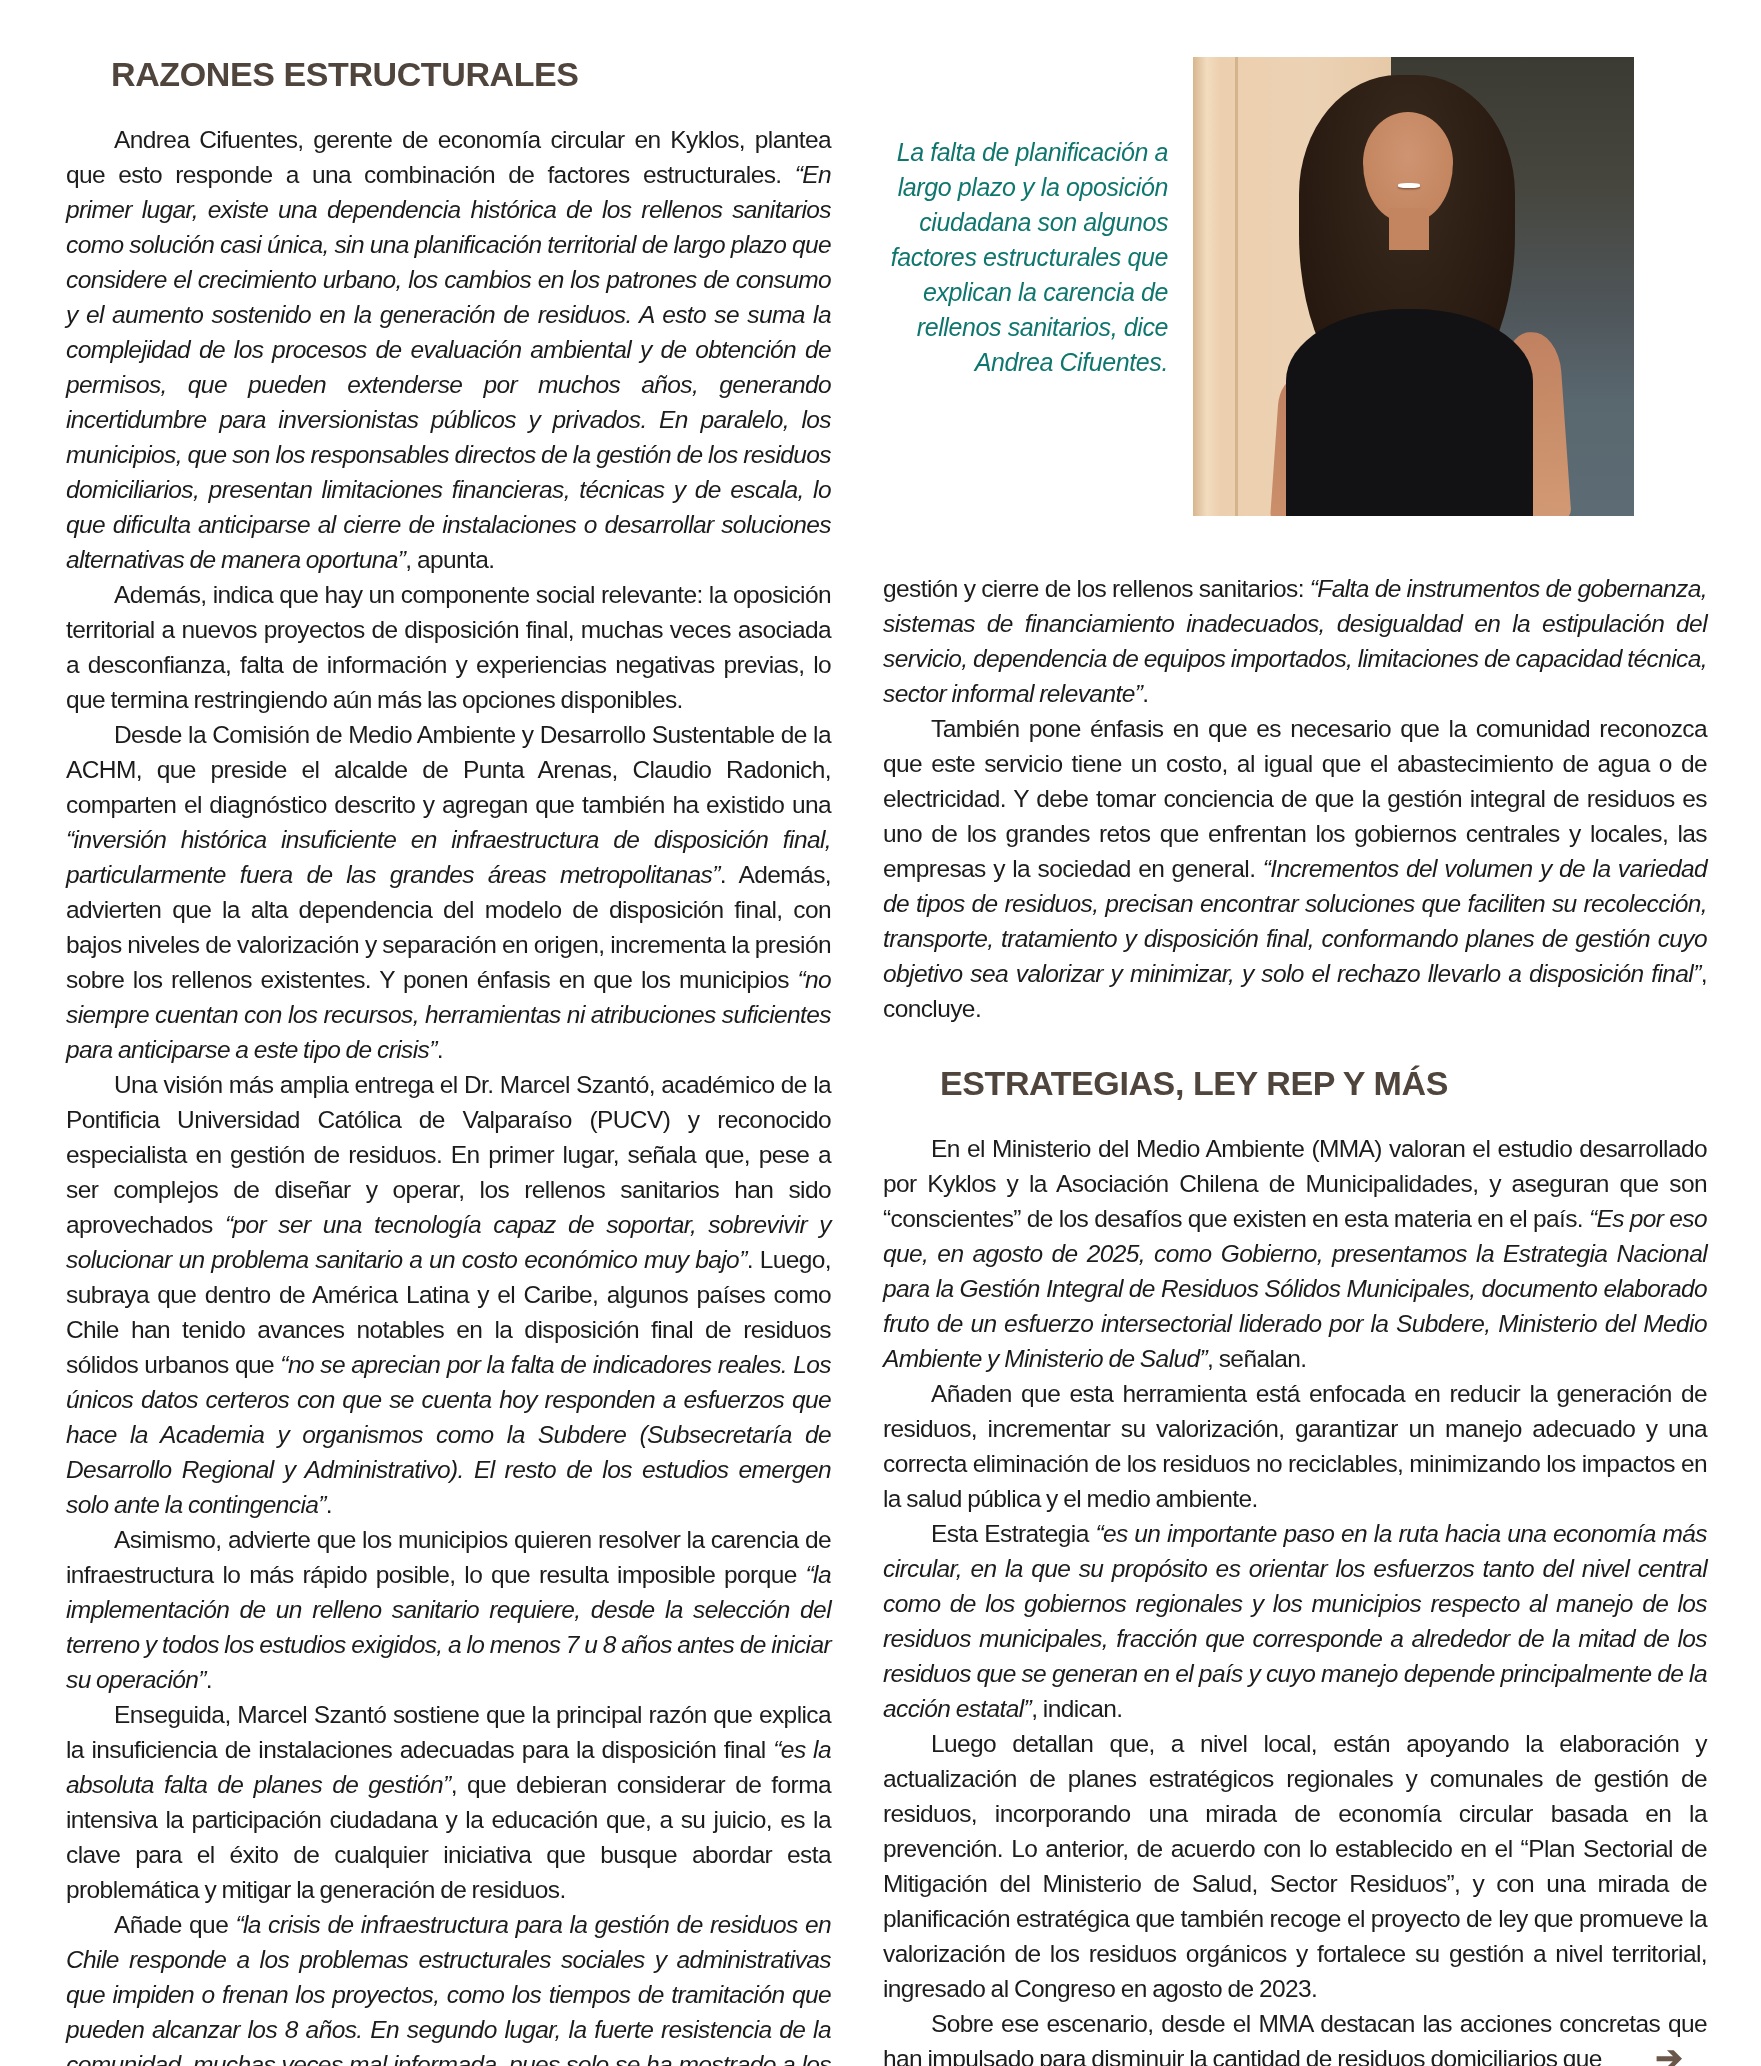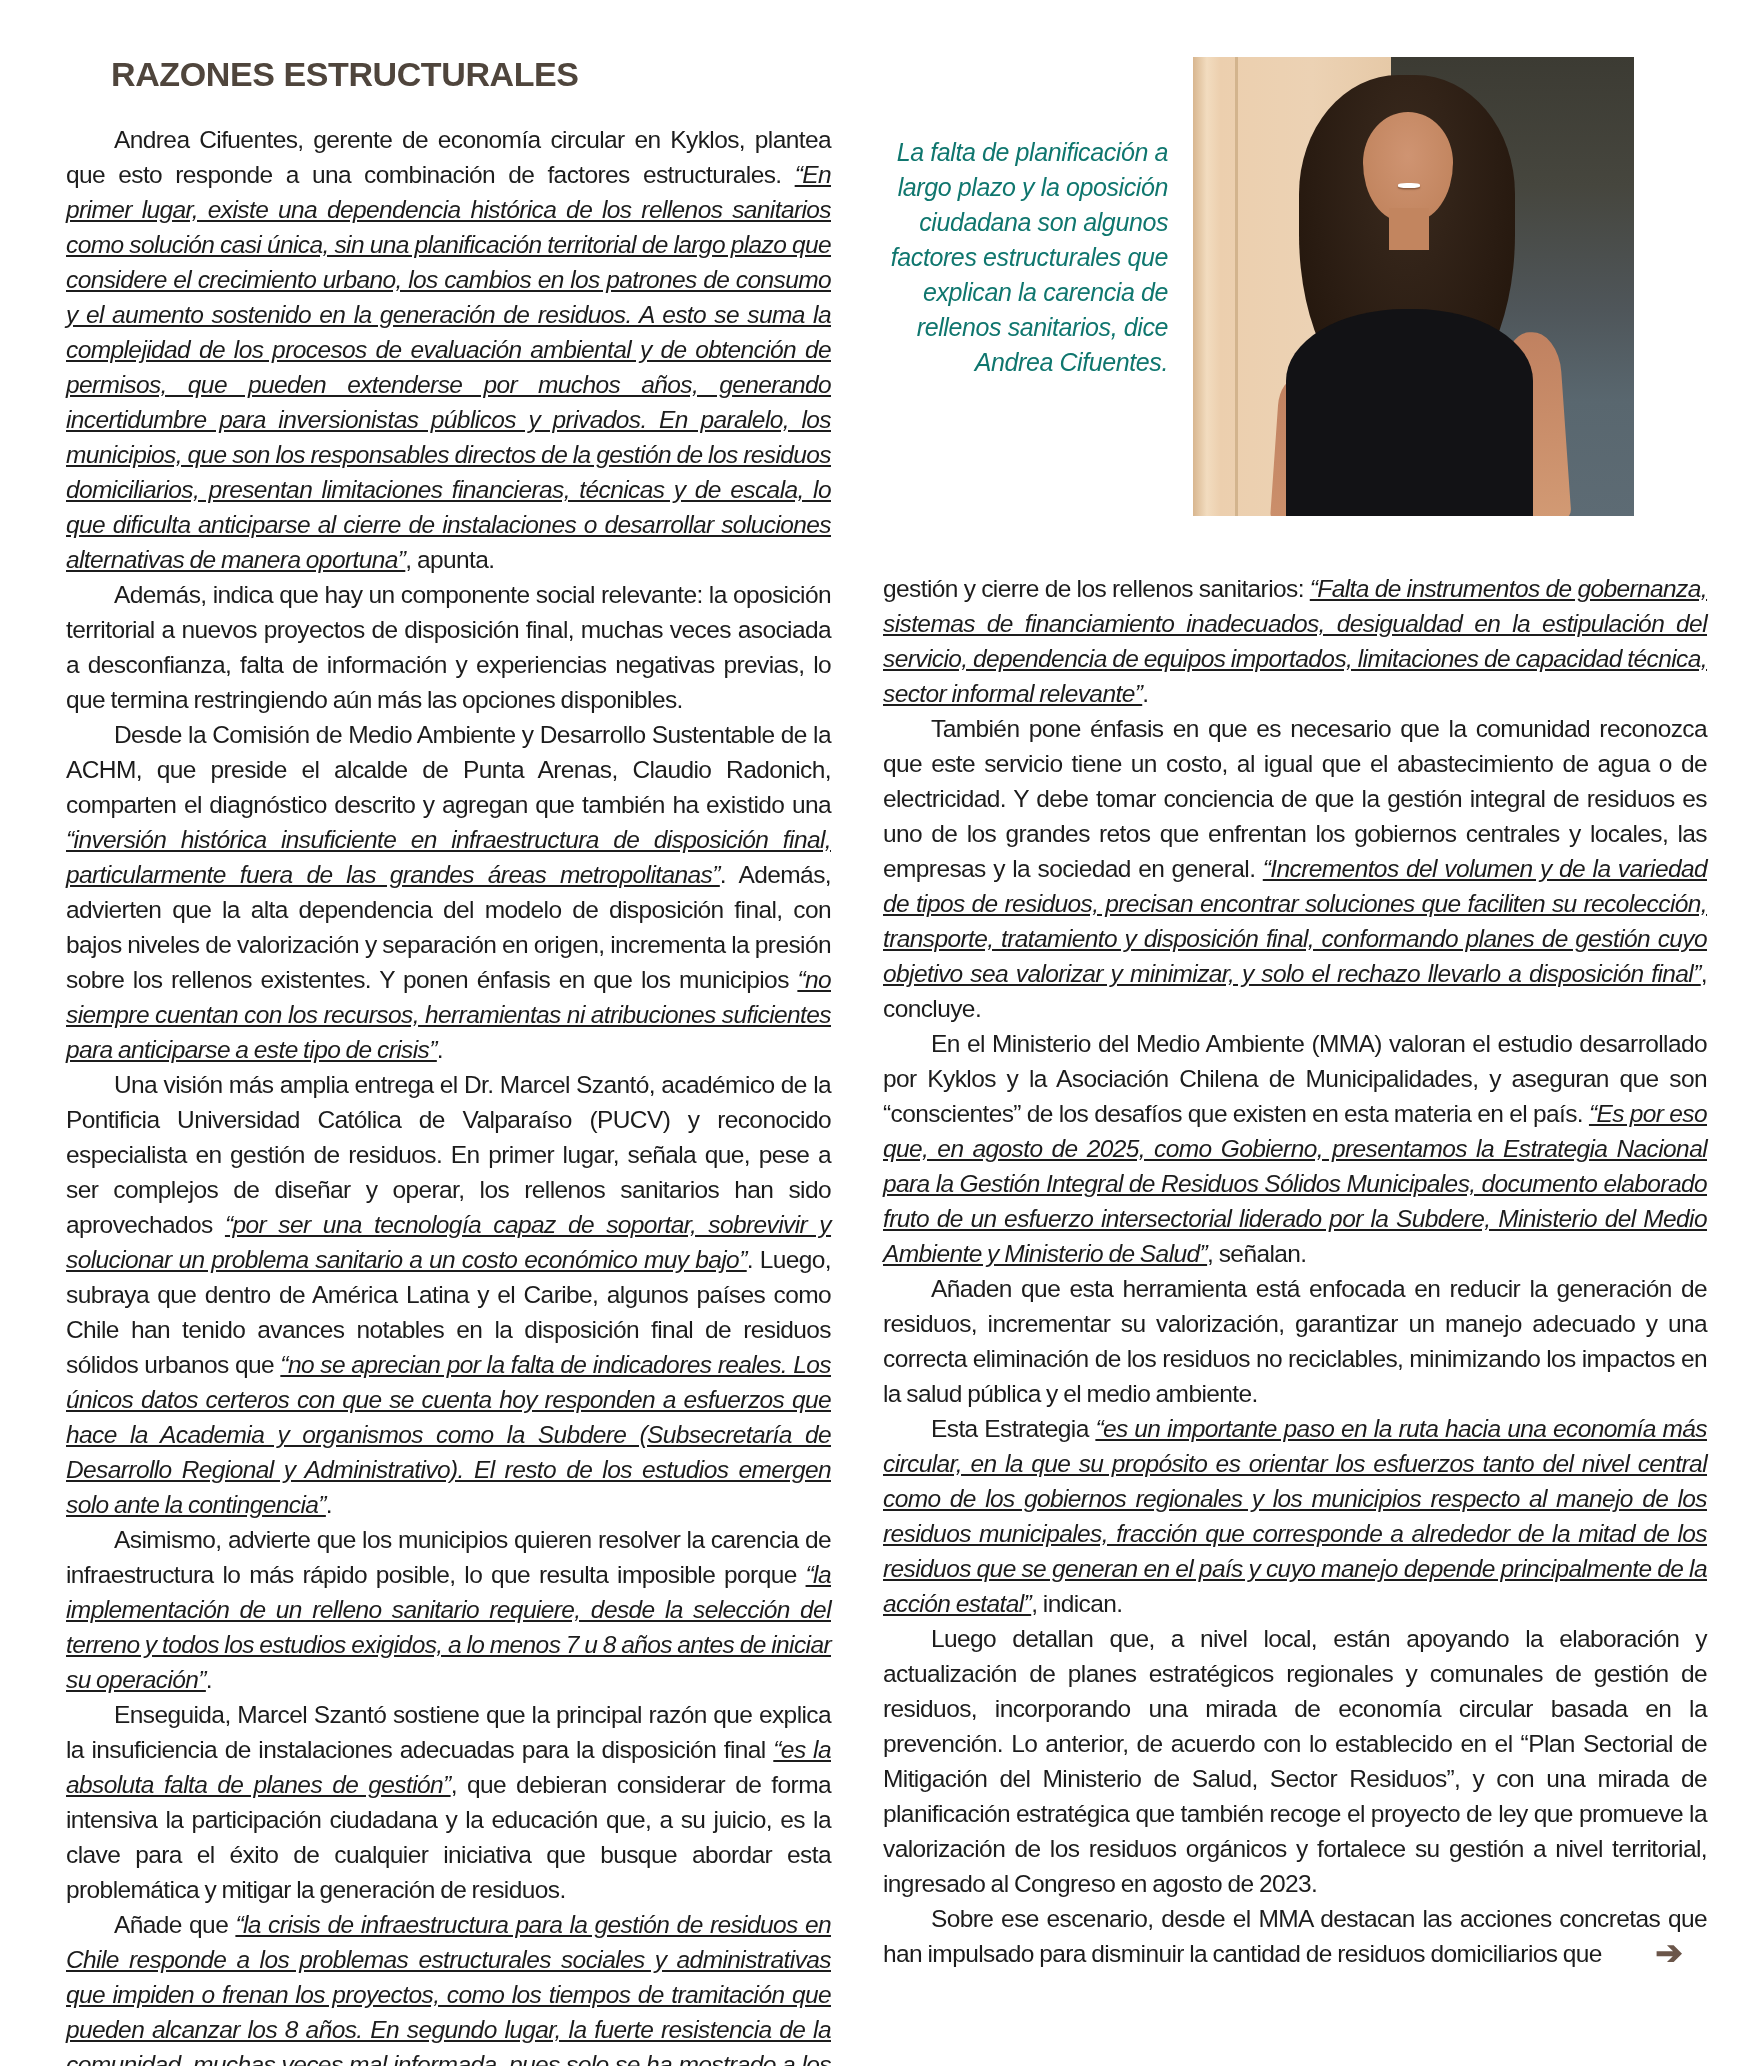--- a/index.html
+++ b/index.html
@@ -24,21 +24,21 @@
     margin:0;
     font-size:24.5px;
     line-height:35px;
     letter-spacing:-0.6px;
     word-spacing:-0.8px;
     text-align:justify;
     text-indent:48px;
     font-stretch:semi-condensed;
   }
   .para.cont{text-indent:0;}
-  .it{font-style:italic;text-decoration:underline;}
+  .it{font-style:italic;}
   .heading{
     font-weight:bold;
     color:#4f453c;
     font-size:34px;
     line-height:36px;
     letter-spacing:-0.4px;
     margin:0;
     text-indent:0;
     font-stretch:semi-condensed;
     white-space:nowrap;
@@ -160,20 +160,21 @@
     <div class="ph-arm-left"></div>
     <div class="ph-arm-right"></div>
     <div class="ph-torso"></div>
   </div>
 
   <div class="col-right">
     <p class="para cont"><span>gestión y cierre de los rellenos sanitarios: </span><span class="it">“Falta de instrumentos de gobernanza, sistemas de financiamiento inadecuados, desigualdad en la estipulación del servicio, dependencia de equipos importados, limitaciones de capacidad técnica, sector informal relevante”</span><span>.</span></p>
 
     <p class="para"><span>También pone énfasis en que es necesario que la comunidad reconozca que este servicio tiene un costo, al igual que el abastecimiento de agua o de electricidad. Y debe tomar conciencia de que la gestión integral de residuos es uno de los grandes retos que enfrentan los gobiernos centrales y locales, las empresas y la sociedad en general. </span><span class="it">“Incrementos del volumen y de la variedad de tipos de residuos, precisan encontrar soluciones que faciliten su recolección, transporte, tratamiento y disposición final, conformando planes de gestión cuyo objetivo sea valorizar y minimizar, y solo el rechazo llevarlo a disposición final”</span><span>, concluye.</span></p>
 
+    <h2 class="heading heading-2">ESTRATEGIAS, LEY REP Y MÁS</h2>
 
     <p class="para"><span>En el Ministerio del Medio Ambiente (MMA) valoran el estudio desarrollado por Kyklos y la Asociación Chilena de Municipalidades, y aseguran que son “conscientes” de los desafíos que existen en esta materia en el país. </span><span class="it">“Es por eso que, en agosto de 2025, como Gobierno, presentamos la Estrategia Nacional para la Gestión Integral de Residuos Sólidos Municipales, documento elaborado fruto de un esfuerzo intersectorial liderado por la Subdere, Ministerio del Medio Ambiente y Ministerio de Salud”</span><span>, señalan.</span></p>
 
     <p class="para"><span>Añaden que esta herramienta está enfocada en reducir la generación de residuos, incrementar su valorización, garantizar un manejo adecuado y una correcta eliminación de los residuos no reciclables, minimizando los impactos en la salud pública y el medio ambiente.</span></p>
 
     <p class="para"><span>Esta Estrategia </span><span class="it">“es un importante paso en la ruta hacia una economía más circular, en la que su propósito es orientar los esfuerzos tanto del nivel central como de los gobiernos regionales y los municipios respecto al manejo de los residuos municipales, fracción que corresponde a alrededor de la mitad de los residuos que se generan en el país y cuyo manejo depende principalmente de la acción estatal”</span><span>, indican.</span></p>
 
     <p class="para"><span>Luego detallan que, a nivel local, están apoyando la elaboración y actualización de planes estratégicos regionales y comunales de gestión de residuos, incorporando una mirada de economía circular basada en la prevención. Lo anterior, de acuerdo con lo establecido en el “Plan Sectorial de Mitigación del Ministerio de Salud, Sector Residuos”, y con una mirada de planificación estratégica que también recoge el proyecto de ley que promueve la valorización de los residuos orgánicos y fortalece su gestión a nivel territorial, ingresado al Congreso en agosto de 2023.</span></p>
 
     <p class="para"><span>Sobre ese escenario, desde el MMA destacan las acciones concretas que han impulsado para disminuir la cantidad de residuos domiciliarios que </span><span class="arrow">➔</span></p>

